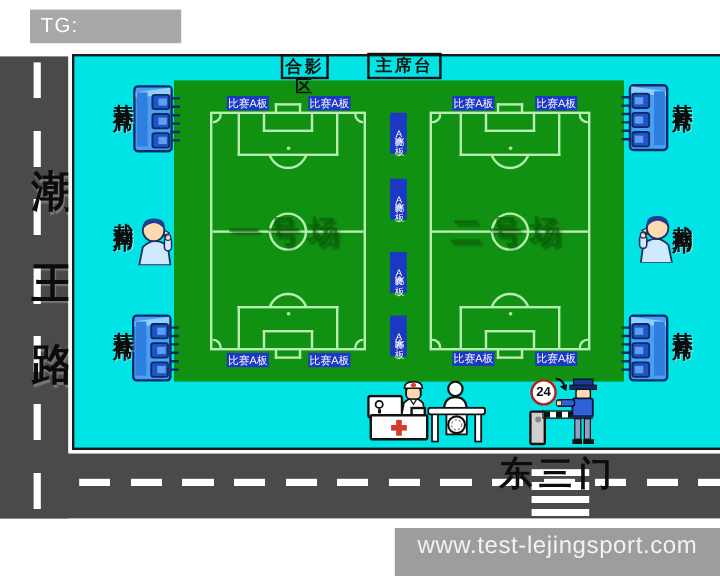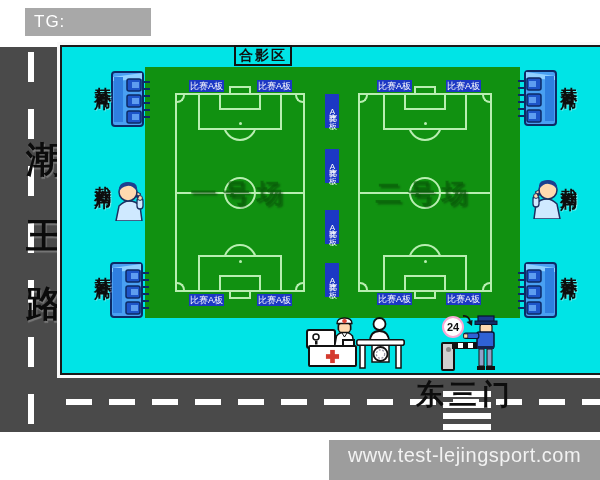--- a/index.html
+++ b/index.html
@@ -26,21 +26,21 @@
   .crosswalk{left:443px;top:391px;width:48px;height:41px;z-index:5;
     background:repeating-linear-gradient(180deg,#fff 0 6px,transparent 6px 11px);}
 
   
   .venue{left:60px;top:45px;width:545px;height:330px;background:#00e4e6;
     border:2px solid #1a1a1a;outline:3px solid #fafafa;}
   .field-area{left:145px;top:67px;width:375px;height:251px;background:#119111;}
 
   .topbox{height:21px;border:2px solid #111;color:#111;font-size:14px;font-weight:bold;
     line-height:17px;text-align:center;letter-spacing:2px;}
-  .photo-box{left:234px;top:45px;width:58px;}
+  .photo-box{left:234px;top:45px;width:40px;}
   .rostrum-box{left:306px;top:44px;width:62px;height:22px;}
 
   
   .pitch{position:absolute;border:2px solid #b9eeb2;}
   .pitch-l{left:175px;top:93px;width:130px;height:199px;}
   .pitch-r{left:358px;top:93px;width:134px;height:199px;}
   .pl{position:absolute;border:0 solid #b9eeb2;}
   .half{left:0;right:0;top:calc(50% - 1px);height:2px;background:#b9eeb2;}
   .cc{left:50%;top:50%;width:32px;height:32px;margin:-16px 0 0 -16px;border-width:2px;border-radius:50%;}
   .arc{left:50%;width:34px;height:34px;margin-left:-17px;border-width:2px;border-radius:50%;z-index:1;}
@@ -66,21 +66,21 @@
     text-align:center;z-index:6;}
   .boardv{width:14px;height:34px;background:#1c38c4;color:#fff;font-size:8px;line-height:14px;
     writing-mode:vertical-rl;text-orientation:upright;text-align:center;z-index:6;}
 
   
   .vtext{writing-mode:vertical-rl;text-orientation:upright;font-weight:bold;color:#0d0d0d;
     font-size:17px;letter-spacing:3px;text-shadow:1px 1px 0 rgba(255,255,255,.3);z-index:7;}
   .flip{transform:scaleX(-1);}
 
   
-  .sign24{left:442px;top:316px;width:22px;height:22px;background:#fff;border:2px solid #f9a8d4;
+  .sign24{left:442px;top:316px;width:22px;height:22px;background:#fff;border:2px solid #b91c1c;
     border-radius:50%;font-size:11px;font-weight:bold;color:#111;text-align:center;line-height:18px;z-index:8;}
   .post{left:441px;top:342px;width:14px;height:29px;background:#cfcfcf;border:2px solid #111;border-radius:2px;z-index:7;}
   .post i{position:absolute;left:3px;top:3px;width:5px;height:5px;border-radius:50%;background:#888;display:block;}
   .arm{left:452px;top:342px;width:38px;height:7px;border:1px solid #111;z-index:7;
     background:repeating-linear-gradient(90deg,#111 0 5px,#fff 5px 10px);}
   .meddesk{left:308px;top:345px;width:49px;height:22px;background:#fff;border:2px solid #111;
     border-radius:2px;z-index:8;display:flex;align-items:center;justify-content:center;}
   .regbox{left:342px;top:339px;width:13px;height:8px;background:#fff;border:2px solid #111;z-index:8;}
 
   
@@ -101,20 +101,21 @@
   <div class="abs road-char" style="top:136px">潮</div>
   <div class="abs road-char" style="top:212px">王</div>
   <div class="abs road-char" style="top:280px">路</div>
   <div class="abs crosswalk"></div>
   <div class="abs east-gate">东三门</div>
 
   <div class="abs venue"></div>
   <div class="abs field-area"></div>
 
   <div class="abs topbox photo-box">合影区</div>
+  <div class="abs topbox rostrum-box">主席台</div>
 
   <div class="pitch pitch-l">
     <div class="pl half"></div>
     <div class="pl cc"></div>
     <div class="pl arc t"></div>
     <div class="pl arc b"></div>
     <div class="pl pen t"></div>
     <div class="pl pen b"></div>
     <div class="pl goal t"></div>
     <div class="pl goal b"></div>

